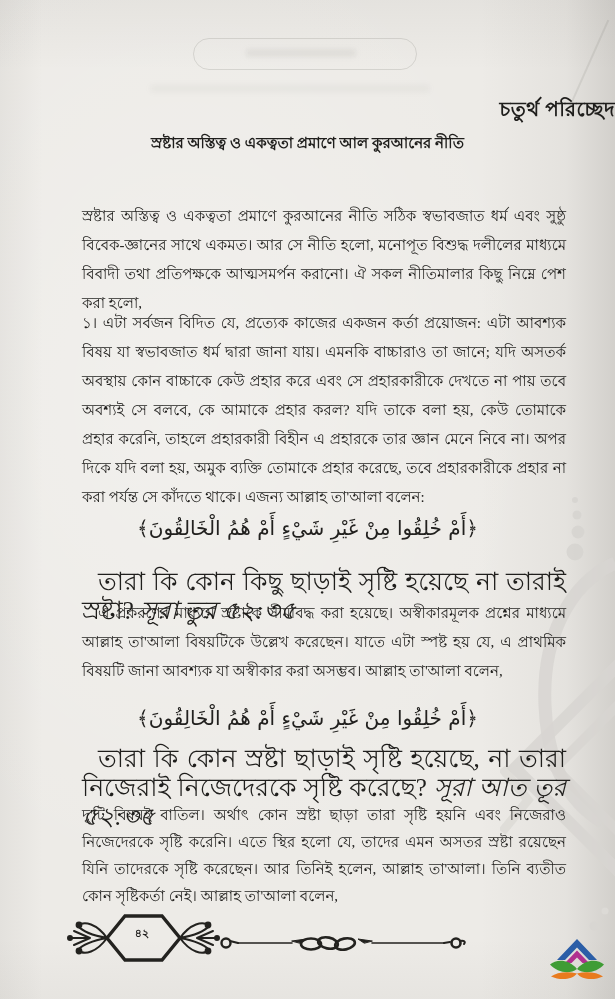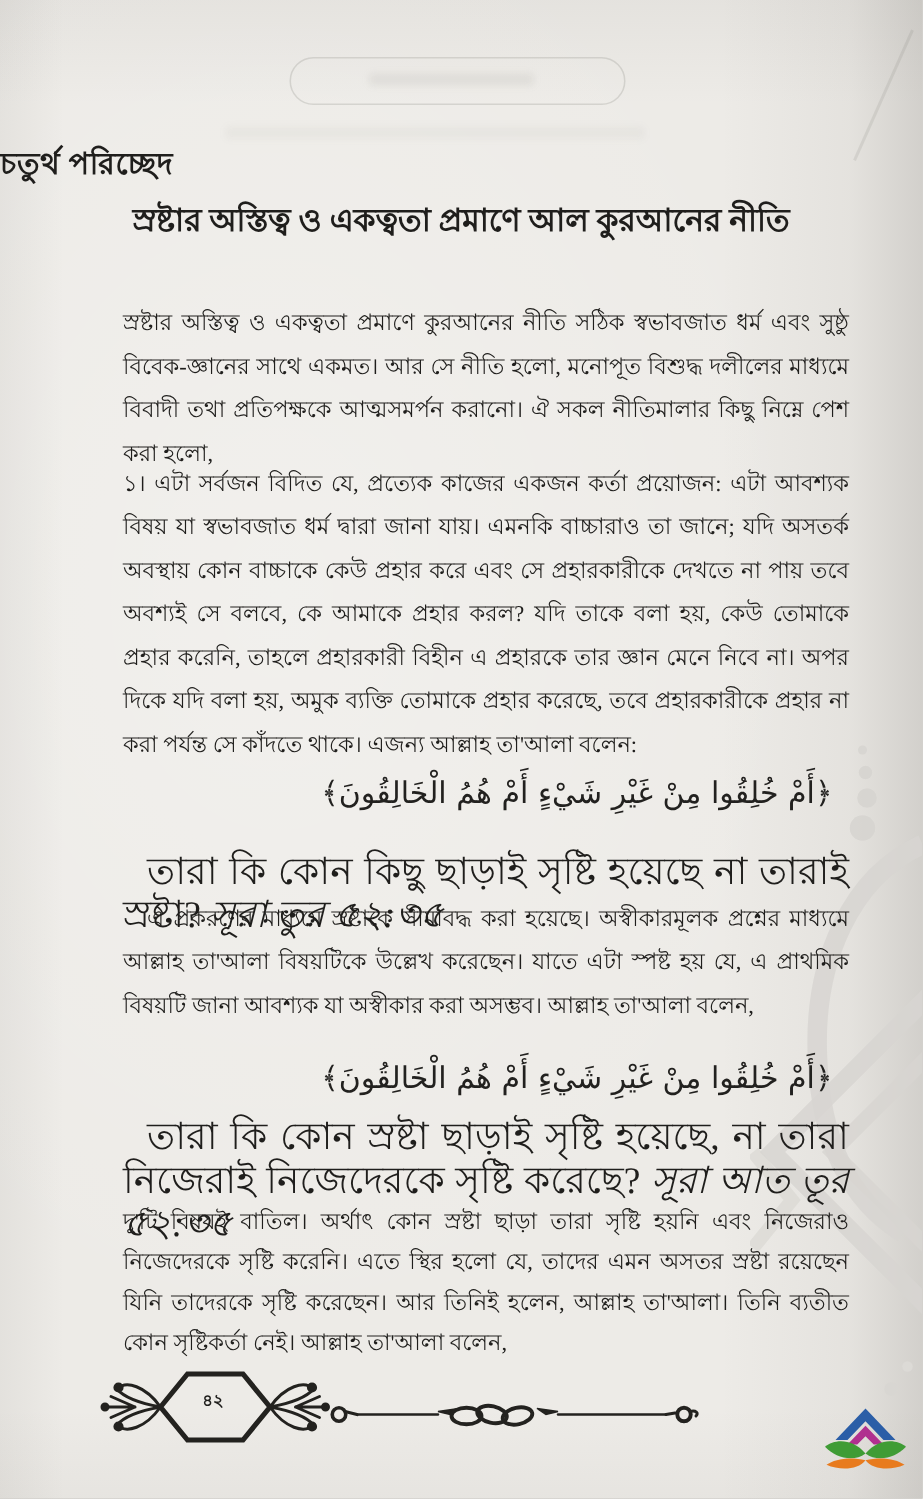--- a/index.html
+++ b/index.html
@@ -25,37 +25,37 @@
   .bleed-bar{position:absolute;background:rgba(120,118,110,.10);filter:blur(2.5px);border-radius:3px;}
   .bb1{left:246px;top:49px;width:110px;height:8px;}
   .bb2{left:150px;top:84px;width:280px;height:9px;opacity:.55;}
   .crease{
     position:absolute;left:588px;top:16px;width:2px;height:95px;
     background:rgba(100,98,92,.12);transform:rotate(24deg);
   }
   .watermark-svg{position:absolute;left:500px;top:468px;width:115px;height:500px;}
   
   .chapter-label{
-    position:absolute;left:0;top:94px;width:100%;text-align:left;
+    position:absolute;left:0;top:94px;width:100%;text-align:right;
     font-size:20px;font-weight:bold;letter-spacing:.5px;z-index:2;
   }
   .page-title{
     position:absolute;left:30px;top:131px;width:555px;text-align:center;
-    font-size:21px;font-weight:bold;z-index:2;
+    font-size:15px;font-weight:bold;z-index:2;
   }
   .body-block{
     position:absolute;left:82px;width:484px;
     font-size:15px;line-height:29px;text-align:justify;z-index:2;
   }
   .p-intro{top:202px;}
   .p-point1{top:309px;}
   .p-explain{top:599px;text-indent:16px;}
   .p-conclusion{top:802px;line-height:27px;}
   .verse{
-    position:absolute;left:60px;width:495px;text-align:right;direction:rtl;
+    position:absolute;left:60px;width:495px;text-align:center;direction:rtl;
     font-family:"DejaVu Sans",sans-serif;font-size:20px;z-index:2;color:#22211f;
   }
   .v1{top:516px;}
   .v2{top:706px;}
   .trans{
     position:absolute;left:82px;width:484px;
     font-size:25px;line-height:29px;text-align:justify;text-indent:16px;z-index:2;
   }
   .t1{top:567px;}
   .t2{top:744px;}

